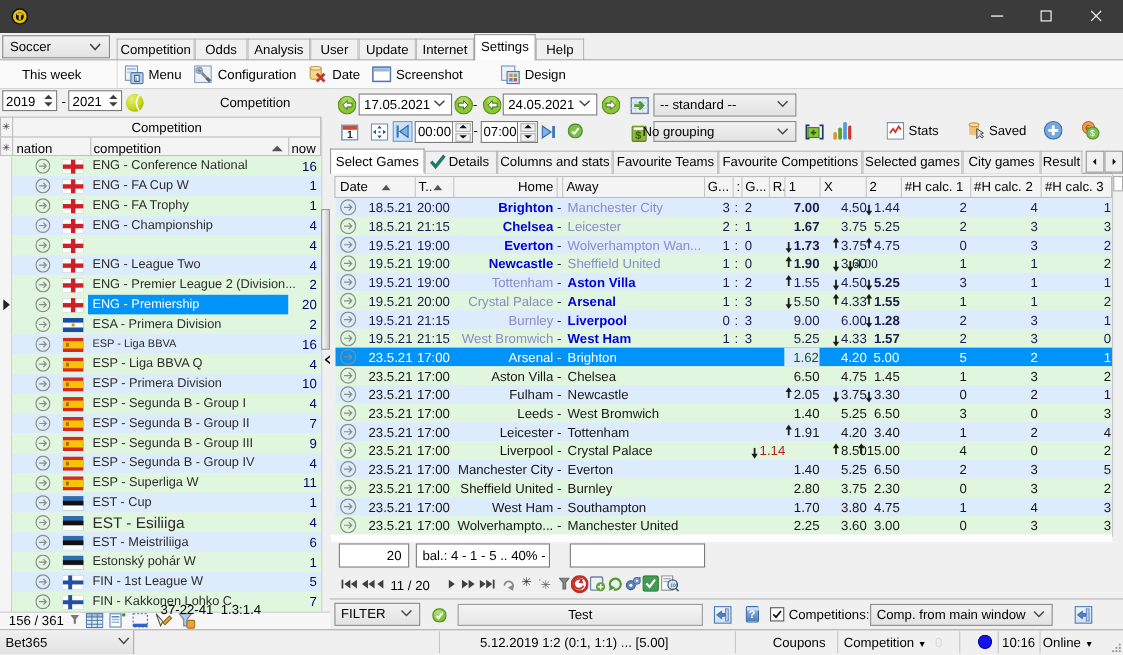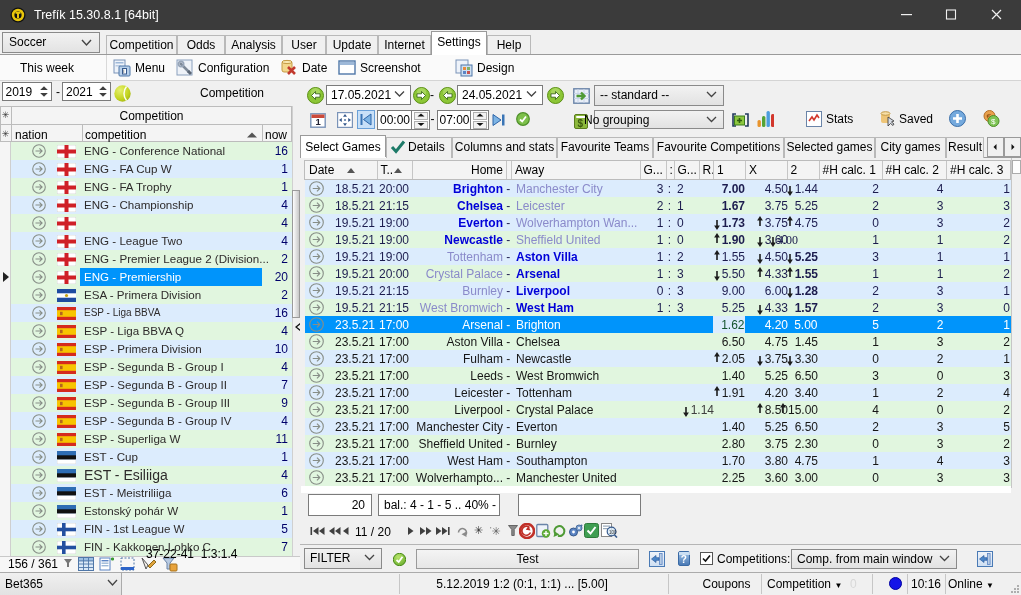--- a/index.html
+++ b/index.html
@@ -12,21 +12,20 @@
 <div style="left:0px;top:0px;width:1021px;height:30px;background:#3b3b3b;"></div>
 <div style="left:10px;top:7px;width:16px;height:16px;">
       <svg width="16" height="16">
         <circle cx="8" cy="8" r="7.5" fill="#111"></circle>
         <circle cx="8" cy="8" r="6.2" fill="#e8c50a"></circle>
         <circle cx="8" cy="8" r="3.6" fill="#111"></circle>
         <rect x="7" y="5" width="2" height="6" fill="#e8c50a"></rect>
         <rect x="5.5" y="5" width="5" height="1.8" fill="#e8c50a"></rect>
       </svg>
     </div>
-<div style="left:34px;top:8px;width:300px;height:16px;color:#fff;font-size:12.5px;line-height:15px;">Trefík 15.30.8.1 [64bit]</div>
 <div style="left:884px;top:0px;width:45px;height:30px;">
       <svg width="45" height="30">
         <rect x="17" y="14" width="11" height="1.2" fill="#f0f0f0"></rect>
       </svg>
     </div>
 <div style="left:929px;top:0px;width:45px;height:30px;">
       <svg width="45" height="30">
         <rect x="17.5" y="10" width="9" height="9" fill="none" stroke="#f0f0f0" stroke-width="1.1"></rect>
       </svg>
     </div>
@@ -1154,21 +1153,21 @@
       <svg width="15" height="15">
         <circle cx="7.5" cy="7.5" r="6.8" fill="none" stroke="#878e87" stroke-width="1.1"></circle>
         <path d="M3.75 7.5 L10.799999999999999 7.5 M7.95 4.65 L10.799999999999999 7.5 L7.95 10.35" stroke="#878e87" stroke-width="1.1" fill="none"></path>
       </svg>
     </div>
 <div style="left:305px;top:402.5px;width:70px;height:14px;text-align:right;color:#161616;line-height:14px;">23.5.21</div>
 <div style="left:379px;top:402.5px;width:34px;height:14px;color:#161616;line-height:14px;">17:00</div>
 <div style="left:411px;top:402.5px;width:92px;height:14px;text-align:right;color:#161616;line-height:14px;">Liverpool</div>
 <div style="left:505.5px;top:402.5px;width:5.5px;height:14px;text-align:center;color:#161616;line-height:14px;">-</div>
 <div style="left:516px;top:402.5px;width:124px;height:14px;color:#161616;line-height:14px;">Crystal Palace</div>
-<div style="left:666px;top:402.5px;width:48px;height:14px;text-align:right;color:#404040;line-height:14px;"><svg style="position:static;display:inline-block;vertical-align:-3.5px;margin-right:1.5px;" width="6" height="10">
+<div style="left:683px;top:402.5px;width:48px;height:14px;color:#b91c1c;line-height:14px;"><svg style="position:static;display:inline-block;vertical-align:-3.5px;margin-right:1.5px;" width="6" height="10">
         <path d="M3 10 L5.9 5.6 L3.8 5.6 L3.8 0 L2.2 0 L2.2 5.6 L0.1 5.6 Z" fill="#1c1c1c"></path>
       </svg>1.14</div>
 <div style="left:740px;top:402.5px;width:48px;height:14px;text-align:right;color:#161616;line-height:14px;"><svg style="position:static;display:inline-block;vertical-align:1px;margin-right:1.5px;" width="6" height="10">
         <path d="M3 0 L5.9 4.4 L3.8 4.4 L3.8 10 L2.2 10 L2.2 4.4 L0.1 4.4 Z" fill="#1c1c1c"></path>
       </svg>8.50</div>
 <div style="left:769.5px;top:402.5px;width:48.5px;height:14px;text-align:right;color:#161616;line-height:14px;"><svg style="position:static;display:inline-block;vertical-align:1px;margin-right:1.5px;" width="6" height="10">
         <path d="M3 0 L5.9 4.4 L3.8 4.4 L3.8 10 L2.2 10 L2.2 4.4 L0.1 4.4 Z" fill="#1c1c1c"></path>
       </svg>15.00</div>
 <div style="left:818.5px;top:402.5px;width:60.5px;height:14px;text-align:right;color:#161616;line-height:14px;">4</div>
 <div style="left:881.5px;top:402.5px;width:62px;height:14px;text-align:right;color:#161616;line-height:14px;">0</div>

